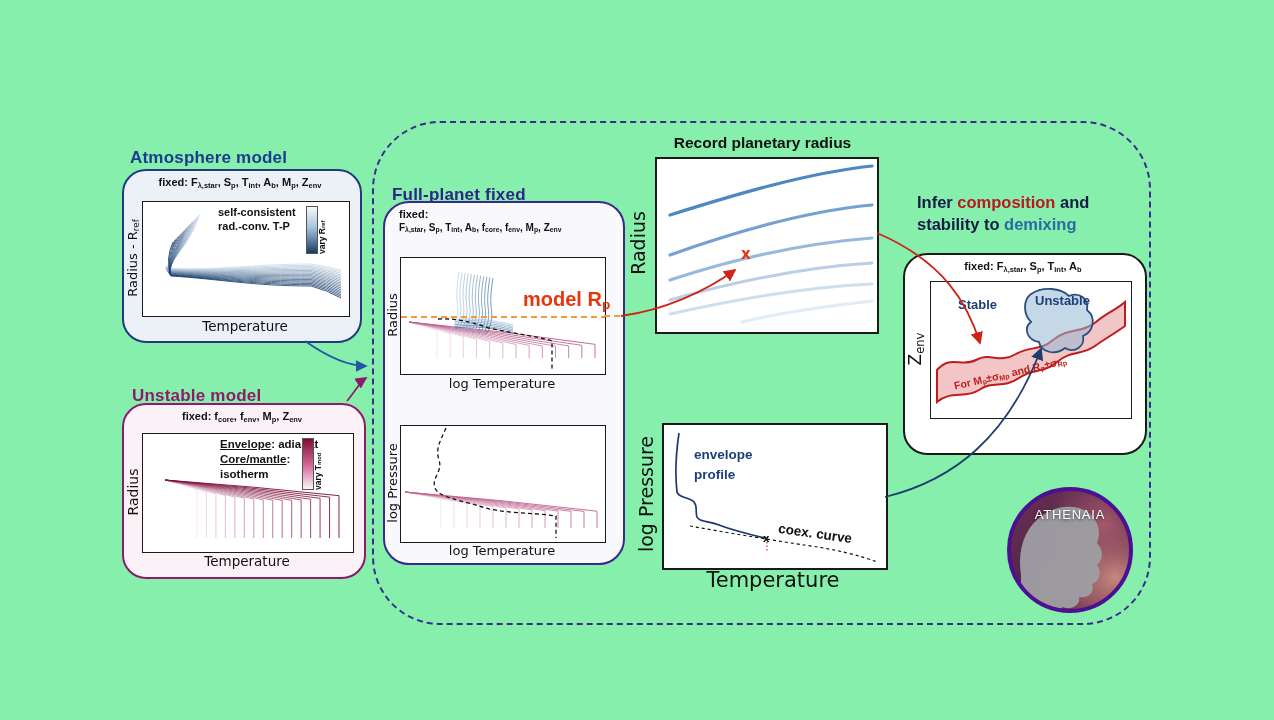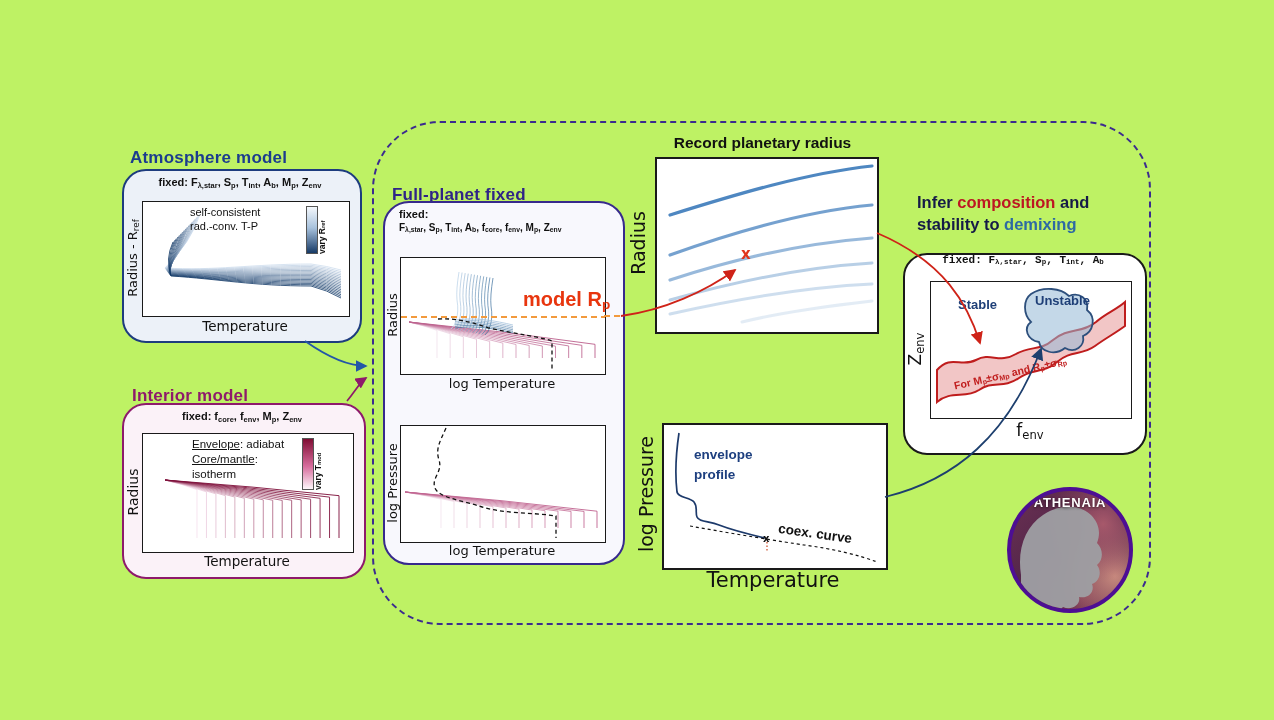--- a/index.html
+++ b/index.html
@@ -1,42 +1,42 @@
 <!DOCTYPE html>
 <html><head>
 <meta charset="utf-8">
 <style>
   html,body{margin:0;padding:0;background:#fff;}
-  #canvas{position:relative;width:1274px;height:720px;background:#bef264;overflow:hidden;
+  #canvas{position:relative;width:1274px;height:720px;background:#86efac;overflow:hidden;
           font-family:"Liberation Sans",sans-serif;}
   .abs{position:absolute;}
   .ttl{font-weight:bold;font-size:17px;letter-spacing:.2px;}
   .fixedline{font-size:11px;font-weight:600;color:#111;text-align:center;}
   .plot{position:absolute;background:#fff;border:1.6px solid #1a1a1a;}
   .ax{font-family:"DejaVu Sans","Liberation Sans",sans-serif;color:#111;}
   .ylab{transform:translate(-50%,-50%) rotate(-90deg);white-space:nowrap;}
   .xlab{text-align:center;}
-  .note{font-size:11px;font-weight:400;color:#111;line-height:1.3;}
+  .note{font-size:11px;font-weight:700;color:#111;line-height:1.3;margin-left:28px;}
   sub{font-size:68%;vertical-align:-18%;}
   .cbar{position:absolute;width:10px;border:1px solid #555;}
   .cbarlab{position:absolute;font-size:8.5px;font-weight:600;color:#111;
            writing-mode:vertical-rl;transform:rotate(180deg);line-height:1;}
   .hl-red{color:#bd1622;}
   .hl-blue{color:#2d6aa3;}
   .navytxt{color:#1e3f77;font-weight:bold;}
   svg{display:block;}
   #logo{position:absolute;left:1007px;top:487px;width:126px;height:126px;border-radius:50%;
         border:4px solid #4d0f93;box-sizing:border-box;overflow:hidden;z-index:60;
         background:
           radial-gradient(circle at 78% 28%, #a7596b 0%, rgba(167,89,107,0) 45%),
           radial-gradient(circle at 88% 72%, #c88a7e 0%, rgba(200,138,126,0) 42%),
           radial-gradient(circle at 60% 88%, #7e3a54 0%, rgba(126,58,84,0) 52%),
           linear-gradient(135deg,#6b3152 0%,#4a2147 60%,#3c1a3c 100%);}
-  #logo .brand{position:absolute;left:0;top:4px;width:100%;text-align:center;color:#fff;
-        font-weight:bold;font-size:13px;letter-spacing:.8px;
+  #logo .brand{position:absolute;left:0;top:16px;width:100%;text-align:center;color:#fff;
+        font-weight:normal;font-size:13px;letter-spacing:.8px;
         text-shadow:0 1px 3px rgba(0,0,0,.65);z-index:2;}
 </style>
 </head>
 <body>
 
 <div id="canvas">
 
   <div class="abs" style="left:372px;top:121px;width:775px;height:500px;border:2.2px dashed #3b2a8f;border-radius:68px;"></div>
 
   <div class="abs ttl" style="left:130px;top:148px;color:#1b3c8e;">Atmosphere model</div>
@@ -67,21 +67,21 @@
     </svg>
   </div>
   <div class="abs note" style="left:190px;top:205px;">
     <span>self-consistent</span><br><span>rad.-conv. T-P</span>
   </div>
   <div class="cbar" style="left:306px;top:206px;height:46px;background:linear-gradient(180deg,#f4f8fc,#a8c2dd 45%,#173a66);"></div>
   <div class="cbarlab" style="left:318px;top:206px;height:48px;">vary R<sub>ref</sub></div>
   <div class="abs ax ylab" style="left:133px;top:258px;font-size:13px;">Radius - R<sub>ref</sub></div>
   <div class="abs ax xlab" style="left:142px;top:318px;width:206px;font-size:13.5px;">Temperature</div>
 
-  <div class="abs ttl" style="left:132px;top:386px;color:#8e1a6b;">Interior model</div>
+  <div class="abs ttl" style="left:132px;top:386px;color:#8e1a6b;">Unstable model</div>
   <div class="abs" style="left:122px;top:403px;width:240px;height:172px;border:2.6px solid #8e1a6b;border-radius:24px;background:#fbf2f8;"></div>
   <div class="abs fixedline" style="left:122px;top:410px;width:240px;">fixed: f<sub>core</sub>, f<sub>env</sub>, M<sub>p</sub>, Z<sub>env</sub></div>
   <div class="plot" style="left:142px;top:433px;width:210px;height:118px;">
     <svg width="210" height="118" viewBox="0 0 210 118">
       <g>
           <path d="M22,46 Q38,49.84 54,55.6 L54,104" fill="none" stroke="rgb(246,225,238)" stroke-width="1" opacity="0.9"></path>
           <path d="M22,46 Q42.733333333333334,50.743786666666665 63.46666666666667,57.85946666666666 L63.46666666666667,104" fill="none" stroke="rgb(238,211,226)" stroke-width="1" opacity="0.9"></path>
           <path d="M22,46 Q47.46666666666667,51.54154666666667 72.93333333333334,59.85386666666667 L72.93333333333334,104" fill="none" stroke="rgb(230,197,214)" stroke-width="1" opacity="0.9"></path>
           <path d="M22,46 Q52.2,52.23328 82.4,61.583200000000005 L82.4,104" fill="none" stroke="rgb(222,182,201)" stroke-width="1" opacity="0.9"></path>
           <path d="M22,46 Q56.93333333333334,52.81898666666667 91.86666666666667,63.047466666666665 L91.86666666666667,104" fill="none" stroke="rgb(213,168,189)" stroke-width="1" opacity="0.9"></path>
@@ -206,32 +206,31 @@
   </div>
   <div class="abs navytxt" style="left:694px;top:445px;font-size:13.5px;line-height:1.5;color:#1d3f7f;">
     <span>envelope</span><br><span>profile</span>
   </div>
   <div class="abs" style="left:778px;top:526px;font-weight:bold;font-size:13.5px;color:#111;transform:rotate(8deg);">coex. curve</div>
   <div class="abs ax ylab" style="left:646px;top:494px;font-size:19px;">log Pressure</div>
   <div class="abs ax xlab" style="left:662px;top:568px;width:222px;font-size:21px;">Temperature</div>
 
   <div class="abs" style="left:917px;top:191px;font-weight:bold;font-size:16.5px;line-height:1.35;color:#151a47;">Infer <span class="hl-red">composition</span> and<br>stability to <span class="hl-blue">demixing</span></div>
   <div class="abs" style="left:903px;top:253px;width:240px;height:198px;border:2.4px solid #1a1a1a;border-radius:24px;background:#fff;"></div>
-  <div class="abs fixedline" style="left:903px;top:254px;width:240px;font-family:Liberation Mono, monospace;">fixed: F<sub>λ,star</sub>, S<sub>p</sub>, T<sub>int</sub>, A<sub>b</sub></div>
+  <div class="abs fixedline" style="left:903px;top:260px;width:240px;">fixed: F<sub>λ,star</sub>, S<sub>p</sub>, T<sub>int</sub>, A<sub>b</sub></div>
   <div class="plot" style="left:930px;top:281px;width:200px;height:136px;">
     <svg width="200" height="136" viewBox="0 0 200 136">
       <path d="M6,88 C20,72 30,86 45,78 C60,70 68,82 85,72 C100,63 108,70 122,58 C138,45 150,52 165,40 C175,31 185,28 194,20 L194,44 C183,52 175,56 164,64 C150,74 140,68 126,80 C112,92 102,86 88,96 C72,107 62,98 48,108 C34,117 20,108 6,120 Z" fill="rgba(225,118,118,0.42)" stroke="#bf1d1d" stroke-width="2"></path>
       <path d="M100,12 C112,4 130,6 138,14 C148,10 158,16 156,28 C166,36 162,50 152,54 C154,64 144,72 134,66 C124,74 110,70 108,60 C96,58 92,46 100,40 C92,32 92,18 100,12 Z" fill="rgba(148,184,214,0.55)" stroke="#2d4f7c" stroke-width="1.8"></path>
     </svg>
   </div>
   <div class="abs navytxt" style="left:958px;top:297px;font-size:13px;">Stable</div>
   <div class="abs navytxt" style="left:1035px;top:293px;font-size:13px;">Unstable</div>
   <div class="abs" style="left:952px;top:360px;width:175px;color:#c11f1f;font-weight:bold;font-size:10.5px;transform:rotate(-13deg);white-space:nowrap;">For M<sub>p</sub>±σ<sub>Mp</sub> and R<sub>p</sub>±σ<sub>Rp</sub></div>
   <div class="abs ax ylab" style="left:916px;top:349px;font-size:17px;">Z<sub>env</sub></div>
-  <div class="abs ax xlab" style="left:930px;top:420px;width:200px;font-size:17px;">f<sub>env</sub></div>
 
   <div id="logo">
     <svg width="118" height="118" viewBox="0 0 118 118" style="position:absolute;left:0;top:0;z-index:1;">
       <path d="M10,118 L10,84 C6,58 14,36 32,24 C46,14 68,12 80,24 C88,32 90,42 86,52 C92,58 93,68 86,74 C91,80 89,90 81,93 C84,100 78,108 68,106 C70,114 60,120 52,116 L50,118 Z" fill="#9e9ea2" opacity="0.96"></path>
     </svg>
     <div class="brand">ATHENAIA</div>
   </div>
 
   <svg class="abs" width="1274" height="720" viewBox="0 0 1274 720" style="left:0;top:0;pointer-events:none;z-index:50;">
     <defs>

